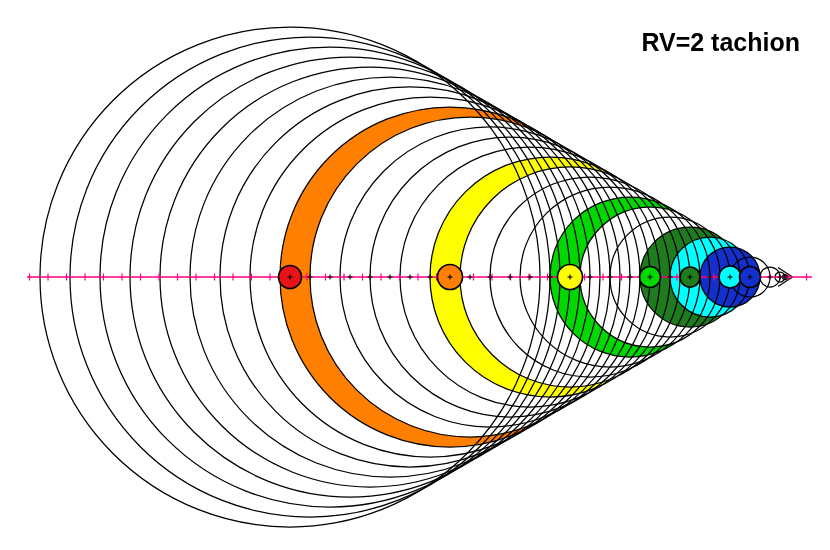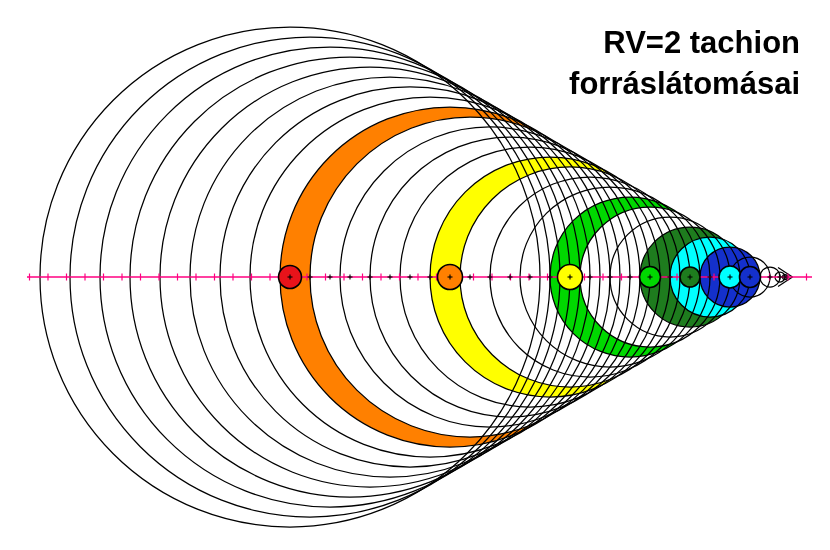--- a/index.html
+++ b/index.html
@@ -19,21 +19,21 @@
     position: absolute;
     left: 0;
     top: 0;
   }
   .figure-title {
     position: absolute;
     top: 22px;
     right: 30px;
     text-align: right;
     font-weight: bold;
-    font-size: 31px;
+    font-size: 25px;
     line-height: 41px;
     color: #000000;
     letter-spacing: 0px;
     white-space: nowrap;
   }
 </style>
 </head>
 <body>
 
 <div class="stage">
@@ -197,15 +197,14 @@
       <line x1="750" y1="274.5" x2="750" y2="279.5" stroke="#000000" stroke-width="1.1"></line>
       <line x1="767.5" y1="277" x2="772.5" y2="277" stroke="#000000" stroke-width="1.1"></line>
       <line x1="770" y1="274.5" x2="770" y2="279.5" stroke="#000000" stroke-width="1.1"></line>
       <line x1="777.5" y1="277" x2="782.5" y2="277" stroke="#000000" stroke-width="1.1"></line>
       <line x1="780" y1="274.5" x2="780" y2="279.5" stroke="#000000" stroke-width="1.1"></line>
       <line x1="782.5" y1="277" x2="787.5" y2="277" stroke="#000000" stroke-width="1.1"></line>
       <line x1="785" y1="274.5" x2="785" y2="279.5" stroke="#000000" stroke-width="1.1"></line>
     </svg>
   <div class="figure-title">
     <div>RV=2 tachion</div>
-    <div>forráslátomásai</div>
   </div>
 </div>
 
 </body></html>

